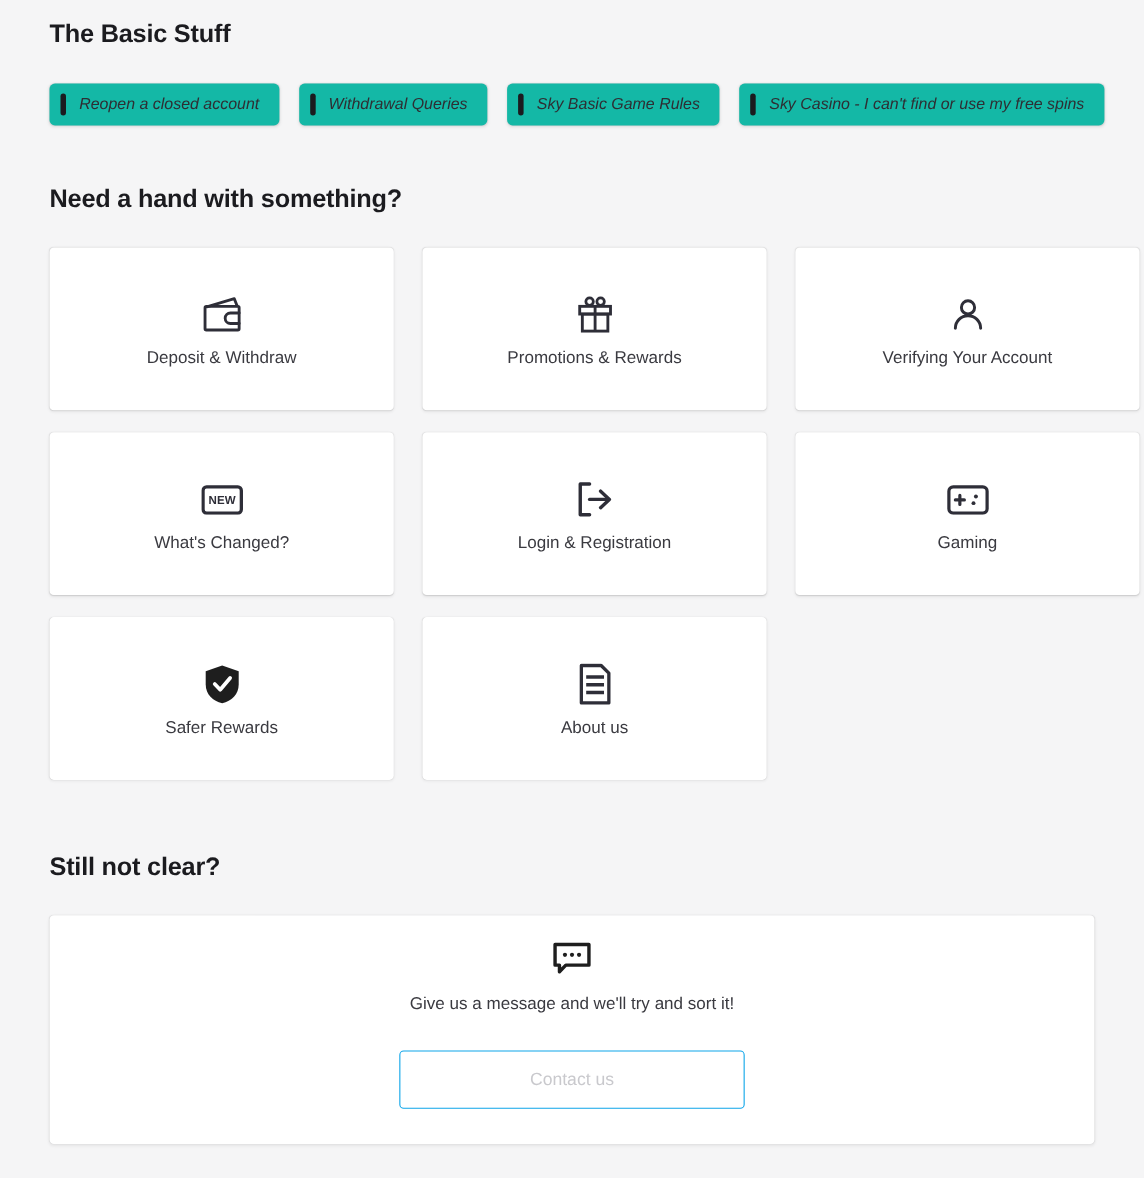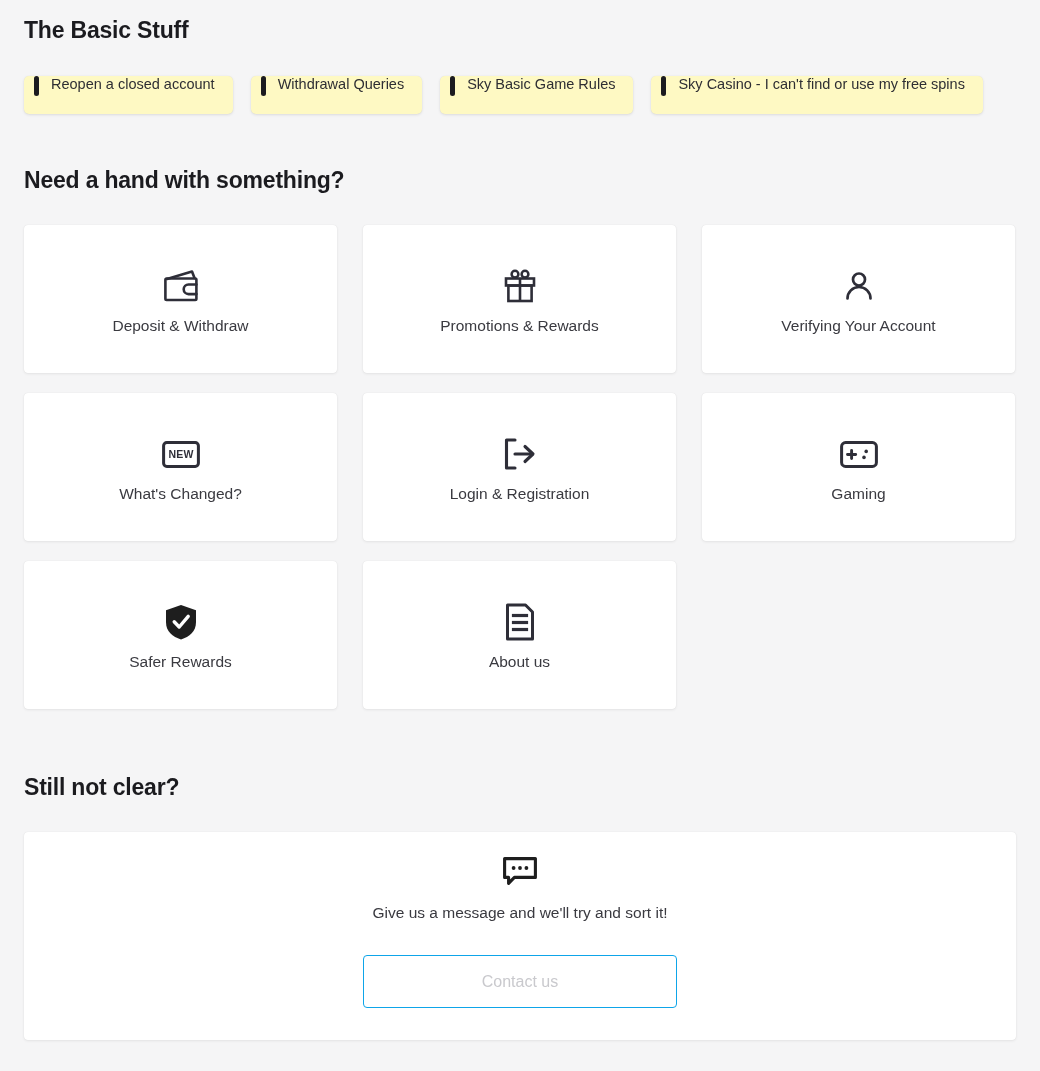--- a/index.html
+++ b/index.html
@@ -10,21 +10,21 @@
     background: #f5f5f6;
     font-family: "Liberation Sans", sans-serif;
     overflow: hidden;
   }
 
   .page {
     width: 1040px;
     height: 1071px;
     position: relative;
     background: #f5f5f6;
-    padding: 0 24px;
+    padding: 0 45px;
   }
 
   
   .section-title {
     font-size: 23px;
     font-weight: 700;
     color: #1b1b1f;
     letter-spacing: -0.2px;
   }
   #basic-stuff-title { padding-top: 17px; }
@@ -32,29 +32,31 @@
   #still-clear-title { padding-top: 65px; }
 
   
   .chip-row {
     display: flex;
     gap: 0px;
     margin-top: 32px;
     align-items: stretch;
   }
   .chip {
-    background: #fef9c3;
+    background: #14b8a6;
     border-radius: 5px;
     height: 38px;
     display: flex;
+    align-items: center;
     padding: 0 18px 0 10px;
     margin-right: 18px;
     box-shadow: 0 1px 3px rgba(0,0,0,0.10), 0 0 1px rgba(0,0,0,0.08);
     cursor: pointer;
     white-space: nowrap;
+    font-style: italic;
   }
   .chip-bar {
     width: 5px;
     height: 20px;
     background: #1b1b1f;
     border-radius: 3px;
     margin-right: 12px;
     flex: none;
   }
   .chip-label {

